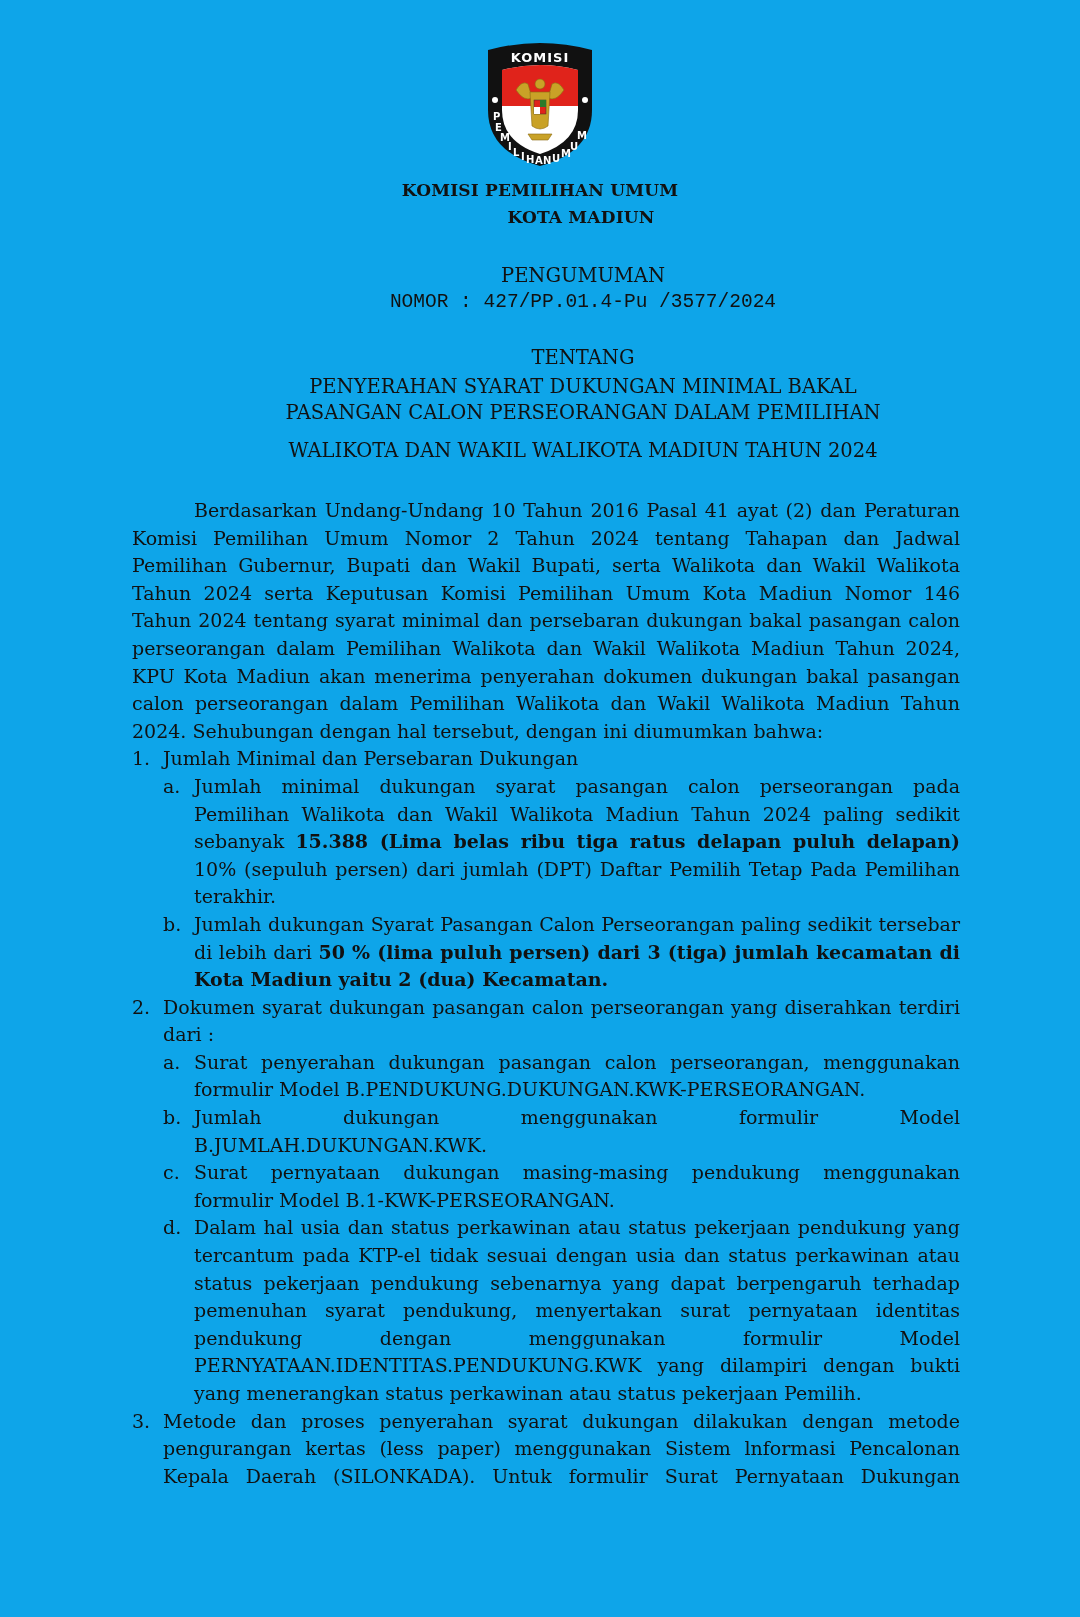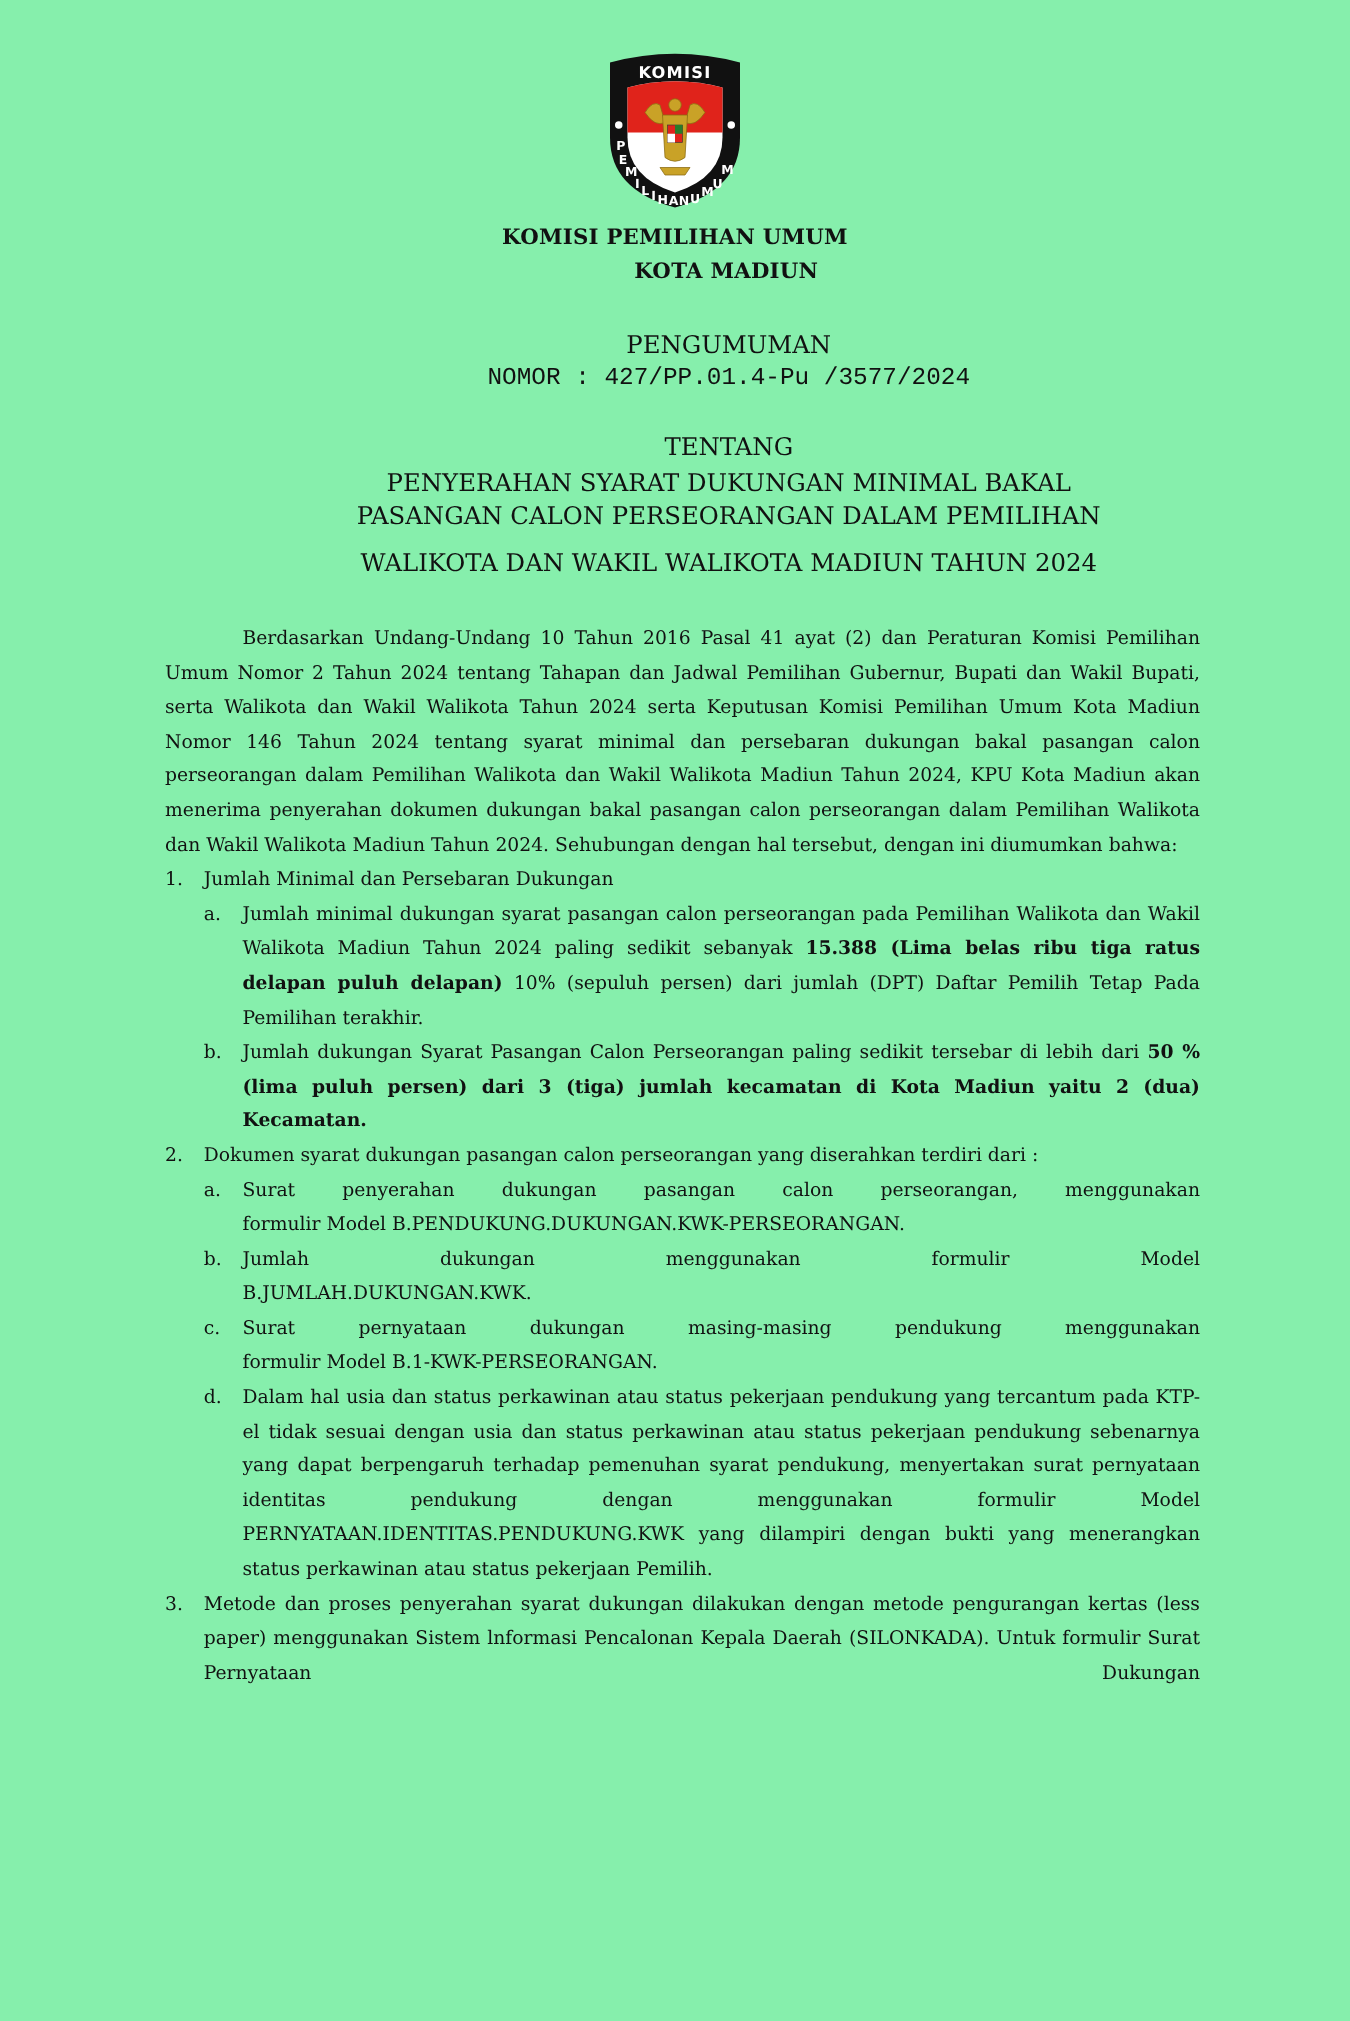--- a/index.html
+++ b/index.html
@@ -1,24 +1,24 @@
 <!DOCTYPE html>
 <html><head>
 <meta charset="utf-8">
 <style>
   html, body { margin: 0; padding: 0; background: #ffffff; }
   body { width: 1080px; height: 1617px; overflow: hidden; position: relative; color: #111; }
-  .page { position: absolute; left: 0; top: 0; width: 1080px; height: 1617px; background: #86efac; }
+  .page { position: absolute; left: 0; top: 0; width: 1080px; height: 1617px; background: #0ea5e9; }
   .logo { position: absolute; left: 476px; top: 40px; width: 128px; height: 128px; }
   .hdr { position: absolute; left: 0; width: 1080px; text-align: center;
          font-family: "DejaVu Serif", "Liberation Serif", serif; }
   .hdr-bold { font-weight: bold; font-size: 17px; letter-spacing: 0.2px; }
   .hdr-reg { font-size: 19.5px; padding-left: 43px; }
   .body-text { position: absolute; left: 132px; width: 828px;
-    font-family: "DejaVu Serif", "Liberation Serif", serif; font-size: 15px;
+    font-family: "DejaVu Serif", "Liberation Serif", serif; font-size: 19px;
     line-height: 27.6px; color: #111; }
   .para { text-align: justify; text-indent: 62px; margin: 0; }
   .ol { margin: 0; padding: 0; list-style: none; }
   .li { position: relative; padding-left: 31px; text-align: justify; }
   .li .num { position: absolute; left: 0; top: 0; }
   .sub { position: relative; padding-left: 31px; text-align: justify; }
   .sub .num { position: absolute; left: 0; top: 0; }
   b { font-weight: bold; }
   .spread { text-align-last: justify; }
 </style>

